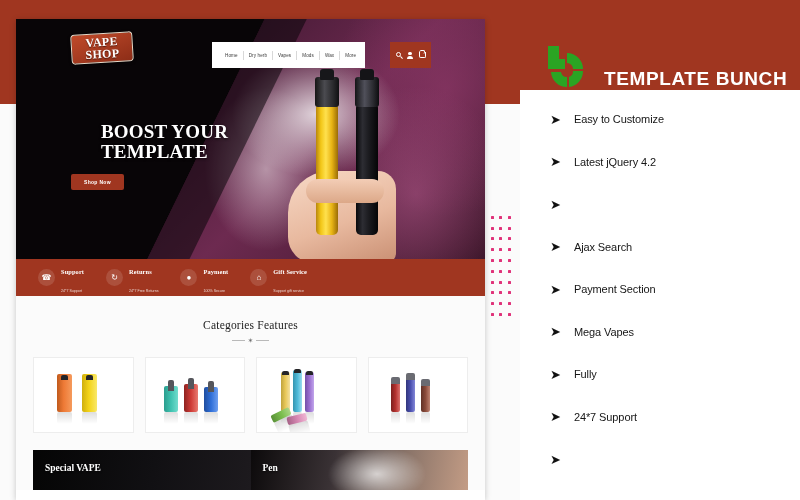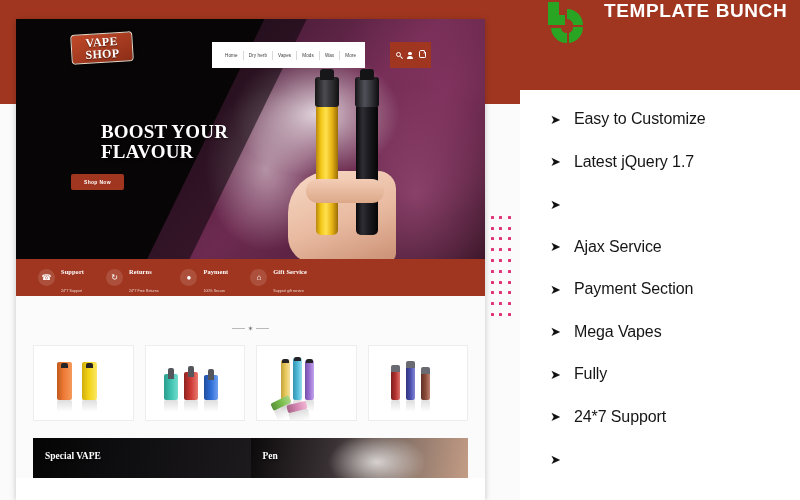--- a/index.html
+++ b/index.html
@@ -237,38 +237,38 @@
   }
   .dot{ width:3px; height:3px; background:#e0337a; border-radius:.5px; justify-self:center; align-self:center; }
 
   
   #right-panel{
     position:absolute; left:520px; top:0; width:280px; height:500px;
     background:#ffffff;
   }
   #brandbar{
     position:absolute; left:0; top:0; width:280px; height:90px;
-    background:#a03620; display:flex; align-items:flex-start; padding-left:26px; gap:14px;
+    background:#a03620; display:flex; align-items:flex-end; padding-left:26px; gap:14px;
   }
   #tb-mark{ width:44px; height:46px; flex:0 0 auto; }
   #tb-name{
     font-family:"Liberation Sans", sans-serif; font-weight:bold;
     font-size:19px; color:#ffffff; letter-spacing:.6px;
   }
   #feature-list{
     position:absolute; left:0; top:98px; width:280px;
     display:flex; flex-direction:column;
   }
   .feat{
     display:flex; align-items:center; gap:13px;
     height:42.5px; padding-left:30px;
   }
   .feat-arrow{ font-size:13px; color:#111; line-height:1; flex:0 0 auto; }
   .feat-label{
-    font-size:16px; color:#161616; letter-spacing:-.1px; white-space:nowrap;
+    font-size:11px; color:#161616; letter-spacing:-.1px; white-space:nowrap;
   }
 </style>
 </head>
 <body>
 
 <div id="promo-panel">
   <div id="promo-red-band"></div>
   <div id="promo-white-base"></div>
 
   <div id="site-mock">
@@ -315,21 +315,21 @@
             </span>
           <span class="nav-ic">
               <i class="ic-cart"></i>
             </span>
         </div>
       </div>
 
       <div id="hero-copy">
         <div id="hero-title">
           <div>BOOST YOUR</div>
-          <div>FLAVOUR</div>
+          <div>TEMPLATE</div>
         </div>
         <div id="hero-cta">Shop Now</div>
       </div>
     </div>
 
     <div id="service-strip">
       <div class="svc">
         <span class="svc-ic">
           <span class="svc-glyph">☎</span>
         </span>
@@ -361,20 +361,21 @@
           <span class="svc-glyph">⌂</span>
         </span>
         <span>
           <span class="svc-t">Gift Service</span><br>
           <span class="svc-s">Support gift service</span>
         </span>
       </div>
     </div>
 
     <div id="categories">
+      <div id="cat-title">Categories Features</div>
       <div id="cat-divider">
         <span class="dl"></span>
         <span class="dm">✶</span>
         <span class="dl"></span>
       </div>
 
       <div id="cat-grid">
         <div class="cat-card">
           <i class="pen" style="left:23px;width:15px;height:38px;background:linear-gradient(90deg,#c05a1c,#ee7a36 45%,#f59a5c);"></i>
           <i class="pen-cap" style="left:27px;top:17px;width:7px;height:5px;"></i>
@@ -466,28 +467,28 @@
     <span id="tb-name">TEMPLATE BUNCH</span>
   </div>
 
   <div id="feature-list">
     <div class="feat">
       <span class="feat-arrow">➤</span>
       <span class="feat-label">Easy to Customize</span>
     </div>
     <div class="feat">
       <span class="feat-arrow">➤</span>
-      <span class="feat-label">Latest jQuery 1.7</span>
-    </div>
-    <div class="feat">
-      <span class="feat-arrow">➤</span>
-    </div>
-    <div class="feat">
-      <span class="feat-arrow">➤</span>
-      <span class="feat-label">Ajax Service</span>
+      <span class="feat-label">Latest jQuery 4.2</span>
+    </div>
+    <div class="feat">
+      <span class="feat-arrow">➤</span>
+    </div>
+    <div class="feat">
+      <span class="feat-arrow">➤</span>
+      <span class="feat-label">Ajax Search</span>
     </div>
     <div class="feat">
       <span class="feat-arrow">➤</span>
       <span class="feat-label">Payment Section</span>
     </div>
     <div class="feat">
       <span class="feat-arrow">➤</span>
       <span class="feat-label">Mega Vapes</span>
     </div>
     <div class="feat">

